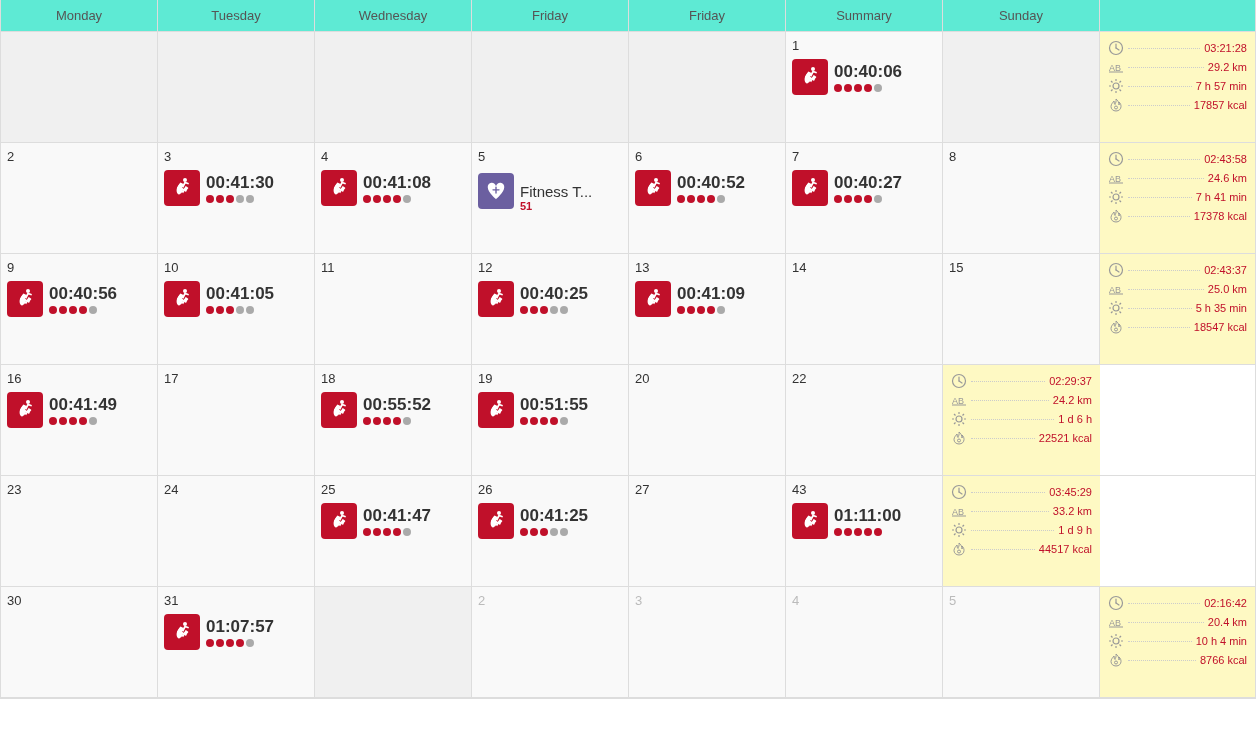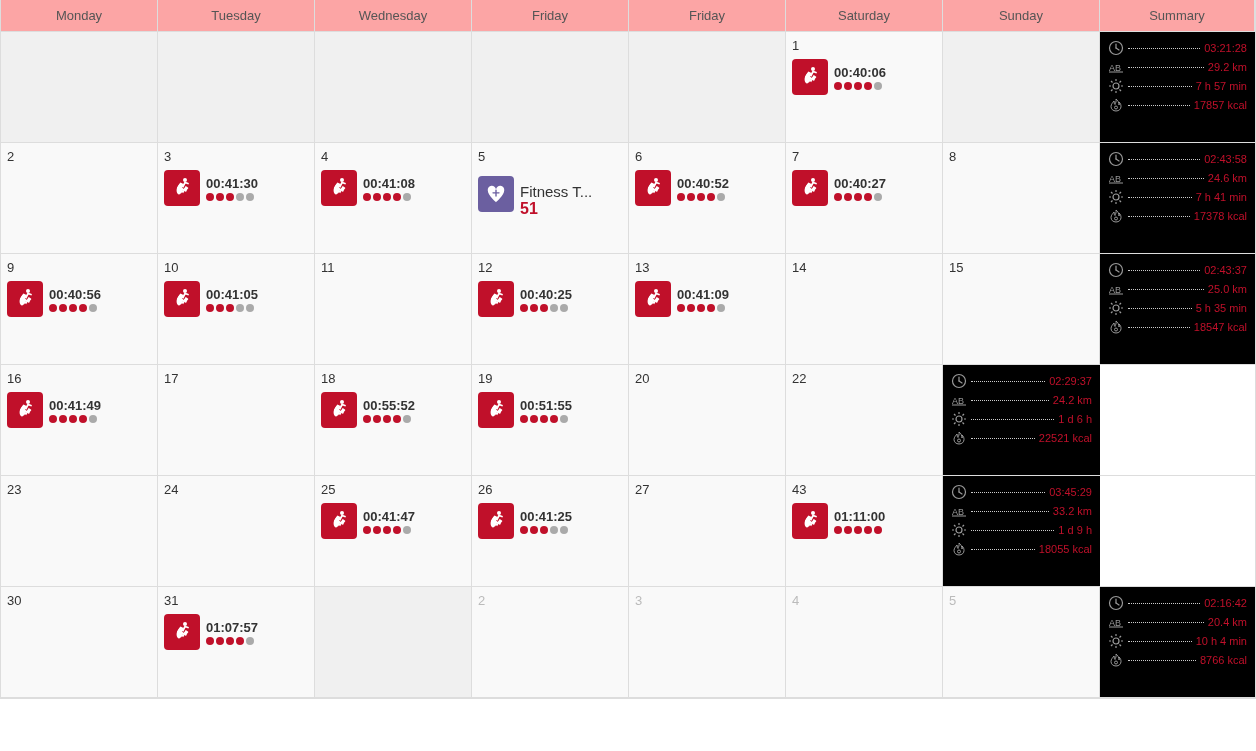--- a/index.html
+++ b/index.html
@@ -1,56 +1,55 @@
 <!DOCTYPE html>
 <html><head>
   <meta charset="utf-8">
   <style>
     * { box-sizing: border-box; margin: 0; padding: 0; }
     body { font-family: Arial, sans-serif; font-size: 12px; background: #fff; color: #333; }
-    .header-row { display: grid; grid-template-columns: repeat(7, 1fr) 155px; background: #fca5a5; border-bottom: 1px solid #ddd; }
+    .header-row { display: grid; grid-template-columns: repeat(7, 1fr) 155px; background: #5eead4; border-bottom: 1px solid #ddd; }
     .header-cell { text-align: center; padding: 8px 4px; font-size: 13px; color: #555; border-right: 1px solid #ddd; }
     .week-row { display: grid; grid-template-columns: repeat(7, 1fr) 155px; border-bottom: 1px solid #ddd; min-height: 110px; }
     .day-cell { border-right: 1px solid #ddd; padding: 6px; vertical-align: top; min-height: 110px; background: #f9f9f9; position: relative; }
     .day-cell.empty { background: #f0f0f0; }
     .day-number { font-size: 13px; color: #333; margin-bottom: 6px; }
     .day-number.greyed { color: #bbb; }
     .activity { display: flex; align-items: center; margin-top: 4px; }
     .activity-icon { width: 36px; height: 36px; border-radius: 4px; display: flex; align-items: center; justify-content: center; flex-shrink: 0; margin-right: 6px; }
     .run-icon { background: #c0102a; }
     .fitness-icon { background: #6b5fa0; }
     .activity-info { display: flex; flex-direction: column; }
-    .activity-time { font-size: 13px; color: #333; font-weight: bold; }
+    .activity-time { font-size: 17px; color: #333; font-weight: bold; }
     .activity-dots { display: flex; gap: 2px; margin-top: 2px; }
     .dot { width: 8px; height: 8px; border-radius: 50%; }
     .dot-red { background: #c0102a; }
     .dot-grey { background: #aaa; }
-    .summary-cell { padding: 8px; background: #000000; min-height: 110px; }
+    .summary-cell { padding: 8px; background: #fef9c3; min-height: 110px; }
     .summary-row { display: flex; align-items: center; margin-bottom: 3px; gap: 4px; }
     .summary-icon { width: 16px; height: 16px; display: flex; align-items: flex-end; justify-content: center; color: #888; font-size: 12px; flex-shrink: 0; }
     .summary-dotline { flex: 1; border-bottom: 1px dotted #ccc; }
     .summary-value { font-size: 11px; color: #c0102a; white-space: nowrap; }
     .fitness-label { font-size: 15px; color: #333; margin-top: 13px; }
-    .fitness-num { font-size: 16px; color: #c0102a; font-weight: bold; }
+    .fitness-num { font-size: 11px; color: #c0102a; font-weight: bold; }
     svg.run-svg { width: 24px; height: 24px; fill: white; }
   </style>
 </head>
 <body>
 
 <div id="app">
     <div style="width:1256px; border: 1px solid #ddd; border-top: none;">
       <div class="header-row">
         <div class="header-cell">Monday</div>
         <div class="header-cell">Tuesday</div>
         <div class="header-cell">Wednesday</div>
         <div class="header-cell">Friday</div>
         <div class="header-cell">Friday</div>
-        <div class="header-cell">Saturday</div>
+        <div class="header-cell">Summary</div>
         <div class="header-cell">Sunday</div>
-        <div class="header-cell">Summary</div>
       </div>
       <div class="week-row">
         <div class="day-cell empty"></div>
         <div class="day-cell empty"></div>
         <div class="day-cell empty"></div>
         <div class="day-cell empty"></div>
         <div class="day-cell empty"></div>
         <div class="day-cell">
           <div class="day-number">1</div>
           <div class="activity">
@@ -694,21 +693,21 @@
     <span class="summary-value">1 d 9 h</span>
   </div>
           <div class="summary-row">
     <span class="summary-icon">
               <svg viewBox="0 0 16 16" width="16" height="16" fill="none" xmlns="http://www.w3.org/2000/svg">
     <path d="M8 14 C5 14 3 12 3 9.5 C3 7 5 5.5 6 4 C6.5 5.5 6 7 7 7.5 C7.5 6 8.5 4.5 8 2 C10 3.5 11 5.5 11 8 C11.5 7 11.5 6 11 5 C13 6.5 13 9 13 9.5 C13 12 11 14 8 14 Z" stroke="#999" stroke-width="1" fill="none"></path>
     <circle cx="8" cy="10.5" r="1.5" stroke="#999" stroke-width="1" fill="none"></circle>
   </svg>
             </span>
     <span class="summary-dotline"></span>
-    <span class="summary-value">18055 kcal</span>
+    <span class="summary-value">44517 kcal</span>
   </div>
         </div>
       </div>
       <div class="week-row">
         <div class="day-cell">
           <div class="day-number">30</div>
         </div>
         <div class="day-cell">
           <div class="day-number">31</div>
           <div class="activity">

